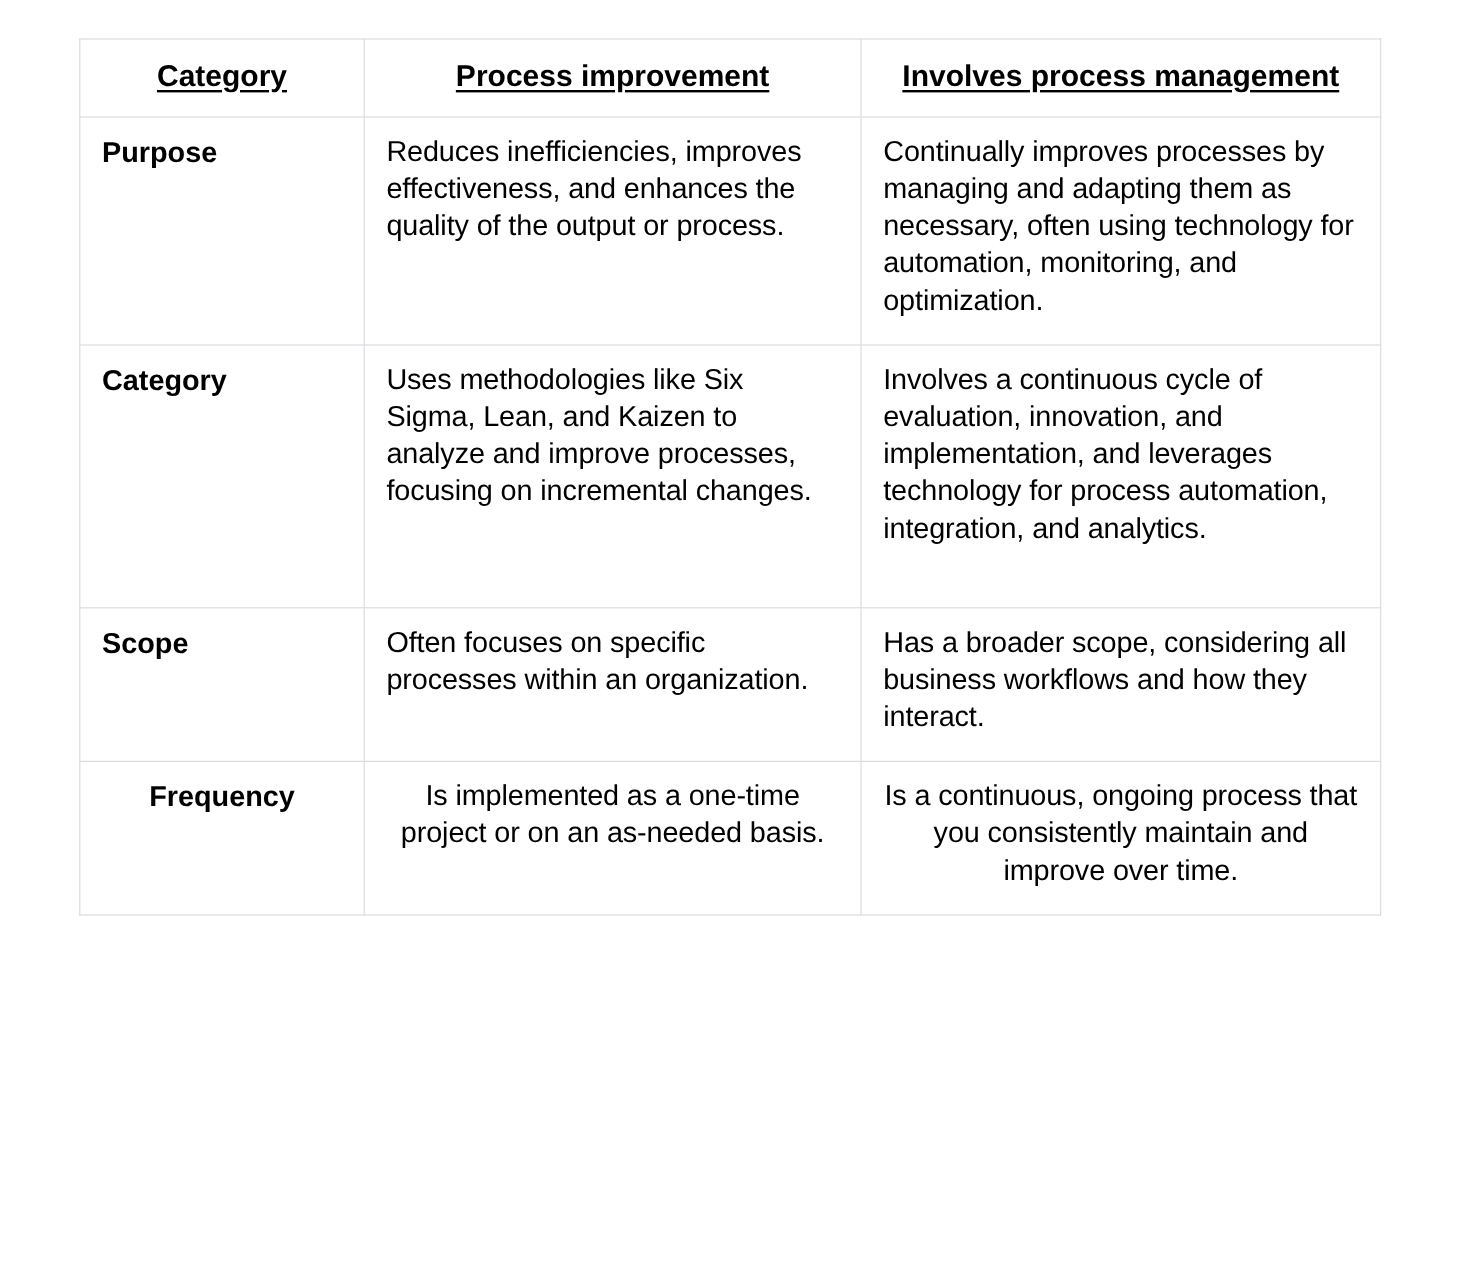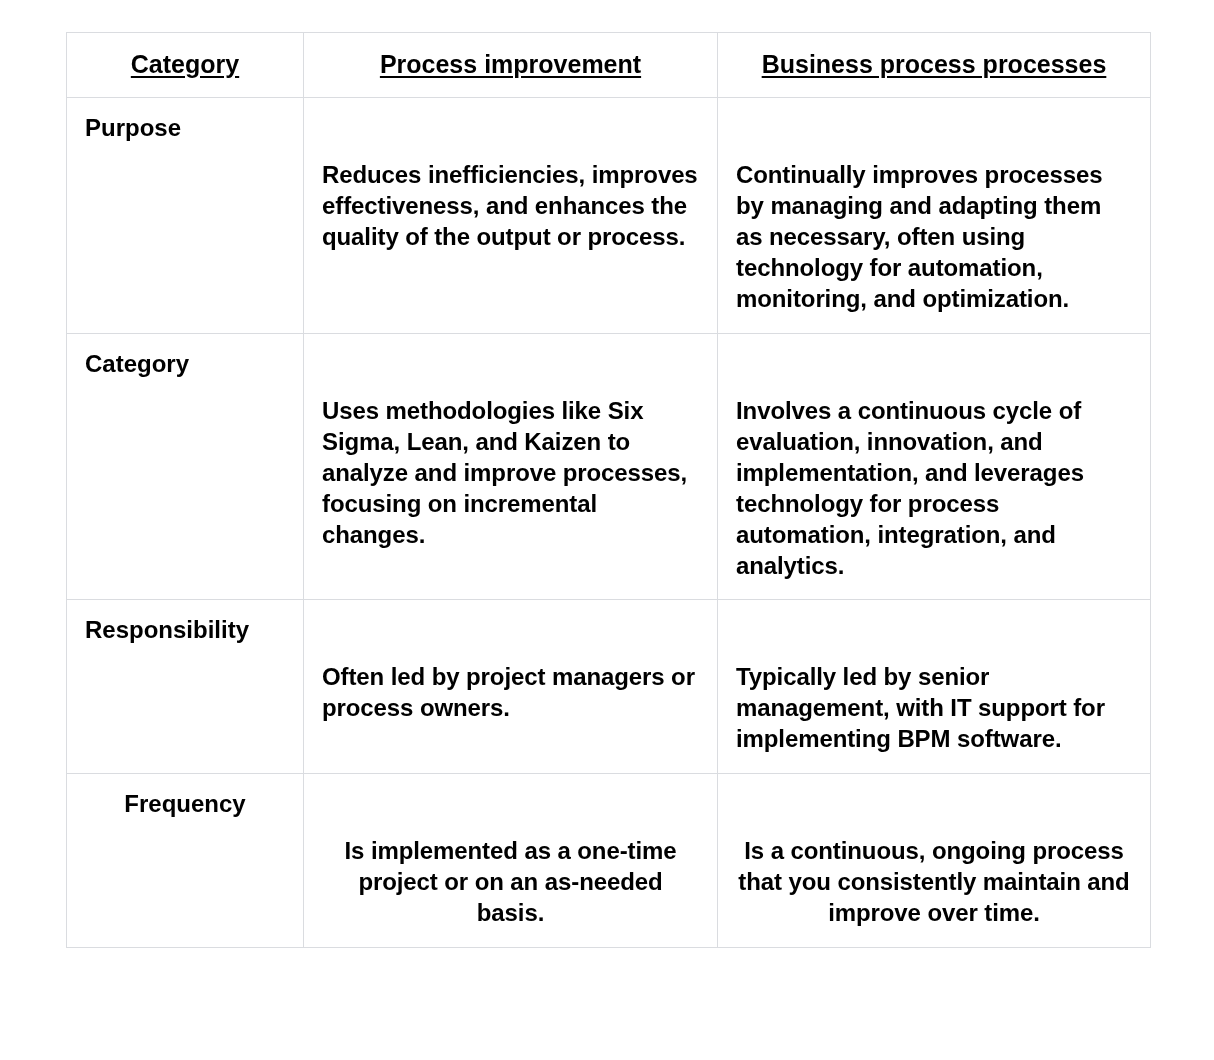--- a/index.html
+++ b/index.html
@@ -52,25 +52,24 @@
     display: inline;
   }
   .cat-text {
     font-size: 24px;
     font-weight: bold;
     line-height: 1.3;
     display: block;
   }
   .cell-text {
     font-size: 24px;
-    font-weight: bold;
+    font-weight: normal;
     line-height: 1.29;
     display: block;
     letter-spacing: -0.1px;
-    margin-top: 48px;
   }
   td.cat-cell { padding-left: 18px; margin-left: 33px; }
   td.body-cell { padding-left: 18px; padding-right: 12px; }
 
   
   tr.r-purpose td { height: 190px; }
   tr.r-approach td { height: 219px; }
   tr.r-scope td { height: 128px; }
   tr.r-resp td { height: 99px; }
   tr.r-impl td { height: 128px; }
@@ -89,21 +88,21 @@
       </colgroup>
       <thead>
         <tr>
           <th>
             <span class="hdr-text">Category</span>
           </th>
           <th>
             <span class="hdr-text">Process improvement</span>
           </th>
           <th>
-            <span class="hdr-text">Business process processes</span>
+            <span class="hdr-text">Involves process management</span>
           </th>
         </tr>
       </thead>
       <tbody>
         <tr class="r-purpose">
           <td class="cat-cell">
             <span class="cat-text">Purpose</span>
           </td>
           <td class="body-cell">
             <span class="cell-text">Reduces inefficiencies, improves effectiveness, and enhances the quality of the output or process.</span>
@@ -116,29 +115,29 @@
           <td class="cat-cell">
             <span class="cat-text">Category</span>
           </td>
           <td class="body-cell">
             <span class="cell-text">Uses methodologies like Six Sigma, Lean, and Kaizen to analyze and improve processes, focusing on incremental changes.</span>
           </td>
           <td class="body-cell">
             <span class="cell-text">Involves a continuous cycle of evaluation, innovation, and implementation, and leverages technology for process automation, integration, and analytics.</span>
           </td>
         </tr>
-        <tr class="r-resp">
+        <tr class="r-scope">
           <td class="cat-cell">
-            <span class="cat-text">Responsibility</span>
+            <span class="cat-text">Scope</span>
           </td>
           <td class="body-cell">
-            <span class="cell-text">Often led by project managers or process owners.</span>
+            <span class="cell-text">Often focuses on specific processes within an organization.</span>
           </td>
           <td class="body-cell">
-            <span class="cell-text">Typically led by senior management, with IT support for implementing BPM software.</span>
+            <span class="cell-text">Has a broader scope, considering all business workflows and how they interact.</span>
           </td>
         </tr>
         <tr class="r-freq">
           <td class="cat-cell">
             <span class="cat-text">Frequency</span>
           </td>
           <td class="body-cell">
             <span class="cell-text">Is implemented as a one-time project or on an as-needed basis.</span>
           </td>
           <td class="body-cell">

